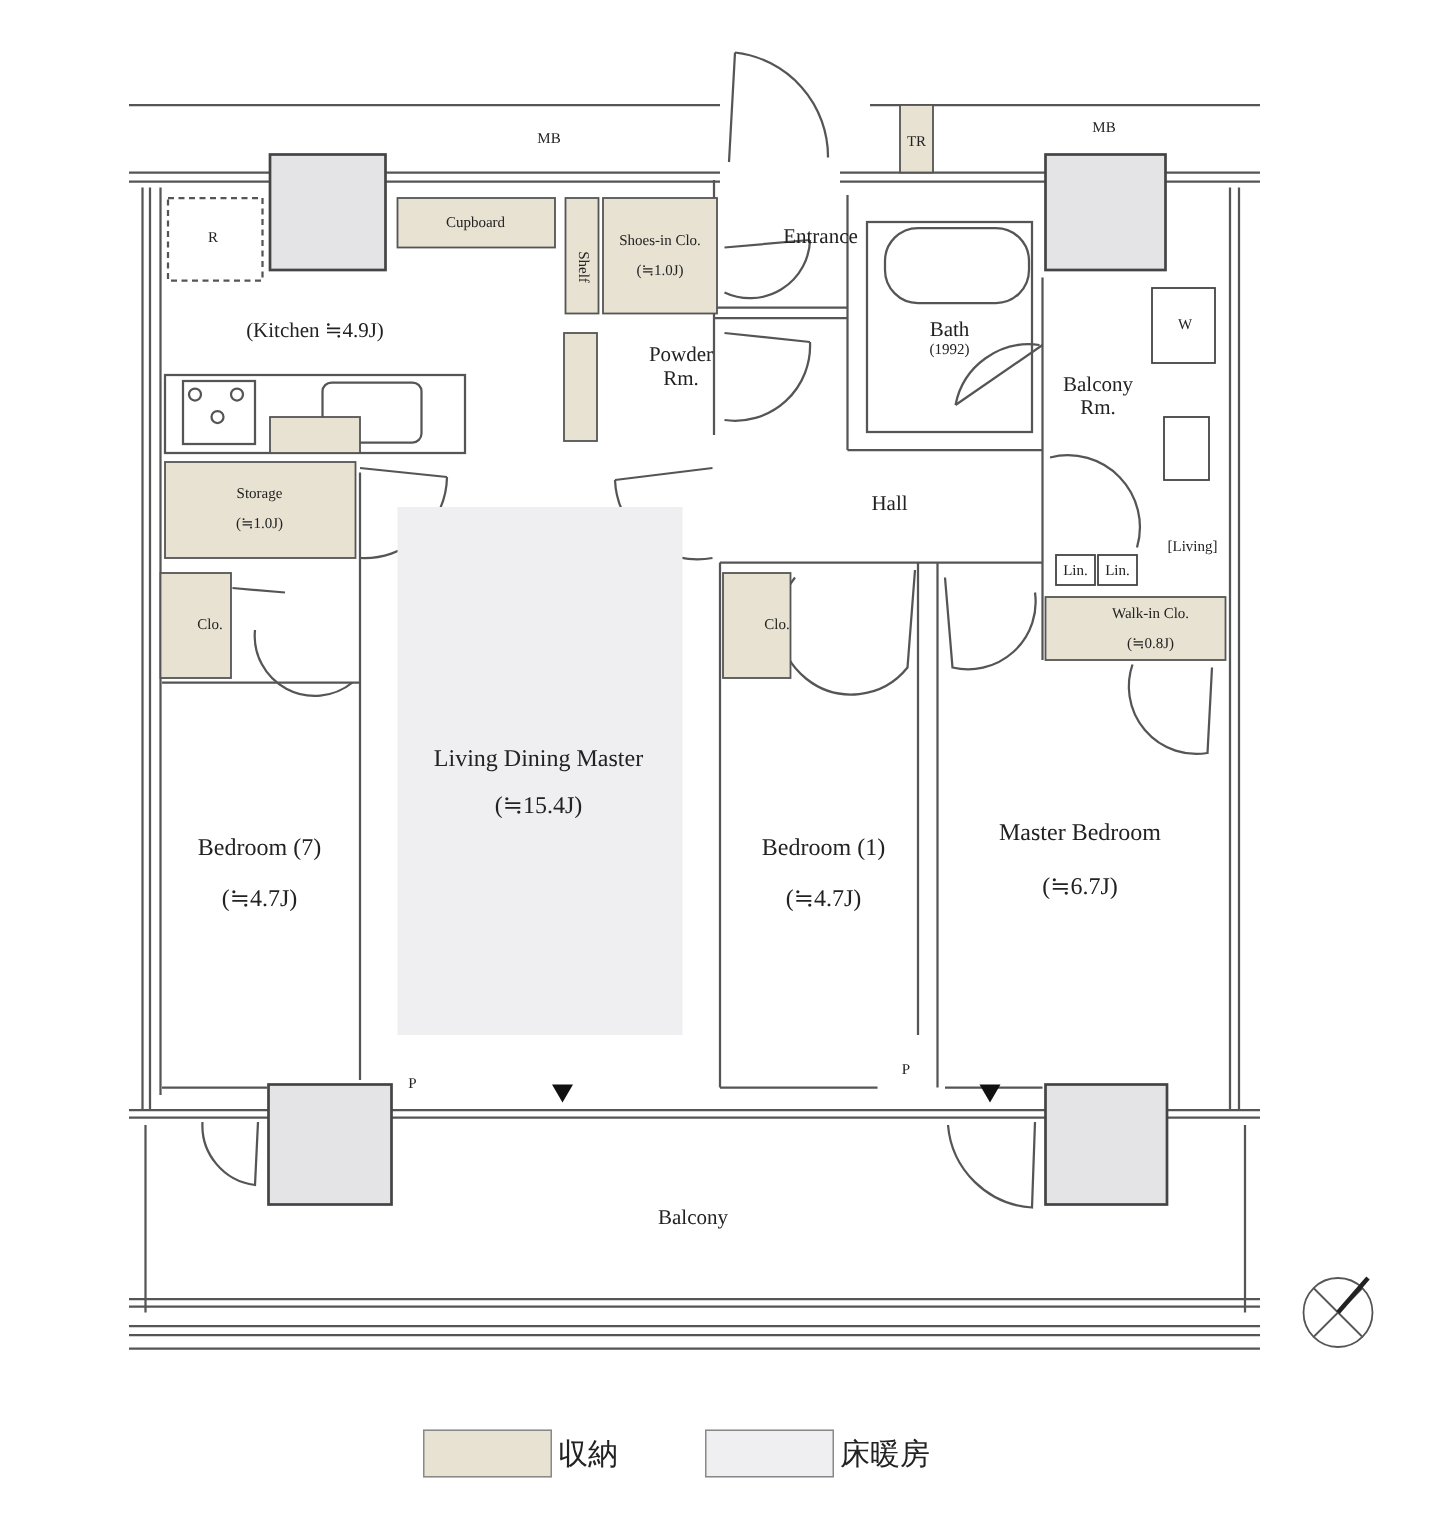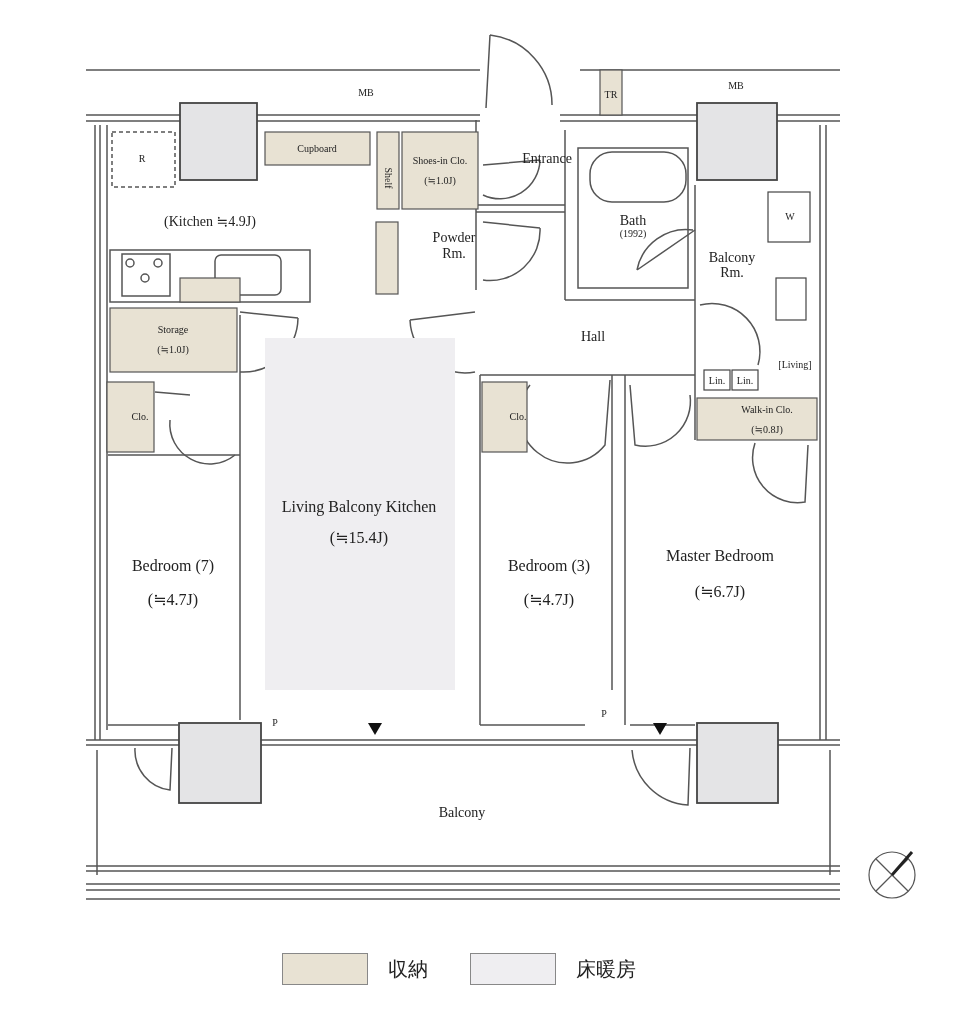--- a/index.html
+++ b/index.html
@@ -2,21 +2,21 @@
 <html><head>
 <meta charset="utf-8">
 <style>
   html,body{margin:0;padding:0;background:#fff;}
   body{width:955px;height:1024px;position:relative;overflow:hidden;font-family:"Liberation Serif","DejaVu Serif",serif;color:#222;}
   svg{position:absolute;left:0;top:0;}
   .lbl{position:absolute;white-space:nowrap;text-align:center;transform:translate(-50%,-50%);line-height:1.15;}
   .sm{font-size:10px;}
   .md{font-size:14px;}
   .lg{font-size:16px;}
-  .legend{position:absolute;display:flex;align-items:center;gap:20px;font-size:20px;}
+  .legend{position:absolute;display:flex;align-items:center;gap:4px;font-size:20px;}
   .swatch{width:86px;height:32px;border:1.5px solid #888;box-sizing:border-box;}
 </style>
 </head>
 <body>
 
 <svg width="955" height="1024" viewBox="0 0 955 1024" xmlns="http://www.w3.org/2000/svg">
   <g fill="none" stroke="#555" stroke-width="1.5">
 
     <line x1="86" y1="70" x2="480" y2="70"></line>
     <line x1="86" y1="115" x2="480" y2="115"></line>
@@ -146,25 +146,25 @@
 <div class="lbl sm" style="left:173px;top:330px">Storage</div>
 <div class="lbl sm" style="left:173px;top:350px">(≒1.0J)</div>
 <div class="lbl md" style="left:593px;top:337px">Hall</div>
 <div class="lbl sm" style="left:795px;top:365px">[Living]</div>
 <div class="lbl sm" style="left:717px;top:381px">Lin.</div>
 <div class="lbl sm" style="left:745px;top:381px">Lin.</div>
 <div class="lbl sm" style="left:767px;top:410px">Walk-in Clo.</div>
 <div class="lbl sm" style="left:767px;top:430px">(≒0.8J)</div>
 <div class="lbl sm" style="left:140px;top:417px">Clo.</div>
 <div class="lbl sm" style="left:518px;top:417px">Clo.</div>
-<div class="lbl lg" style="left:359px;top:507px">Living Balcony Kitchen</div>
+<div class="lbl lg" style="left:359px;top:507px">Living Dining Master</div>
 <div class="lbl lg" style="left:359px;top:538px">(≒15.4J)</div>
 <div class="lbl lg" style="left:173px;top:566px">Bedroom (7)</div>
 <div class="lbl lg" style="left:173px;top:600px">(≒4.7J)</div>
-<div class="lbl lg" style="left:549px;top:566px">Bedroom (3)</div>
+<div class="lbl lg" style="left:549px;top:566px">Bedroom (1)</div>
 <div class="lbl lg" style="left:549px;top:600px">(≒4.7J)</div>
 <div class="lbl lg" style="left:720px;top:556px">Master Bedroom</div>
 <div class="lbl lg" style="left:720px;top:592px">(≒6.7J)</div>
 <div class="lbl sm" style="left:275px;top:723px">P</div>
 <div class="lbl sm" style="left:604px;top:714px">P</div>
 <div class="lbl md" style="left:462px;top:813px">Balcony</div>
 
 <div class="legend" style="left:282px;top:953px">
   <div class="swatch" style="background:#e8e2d3"></div>
   <span>収納</span>

